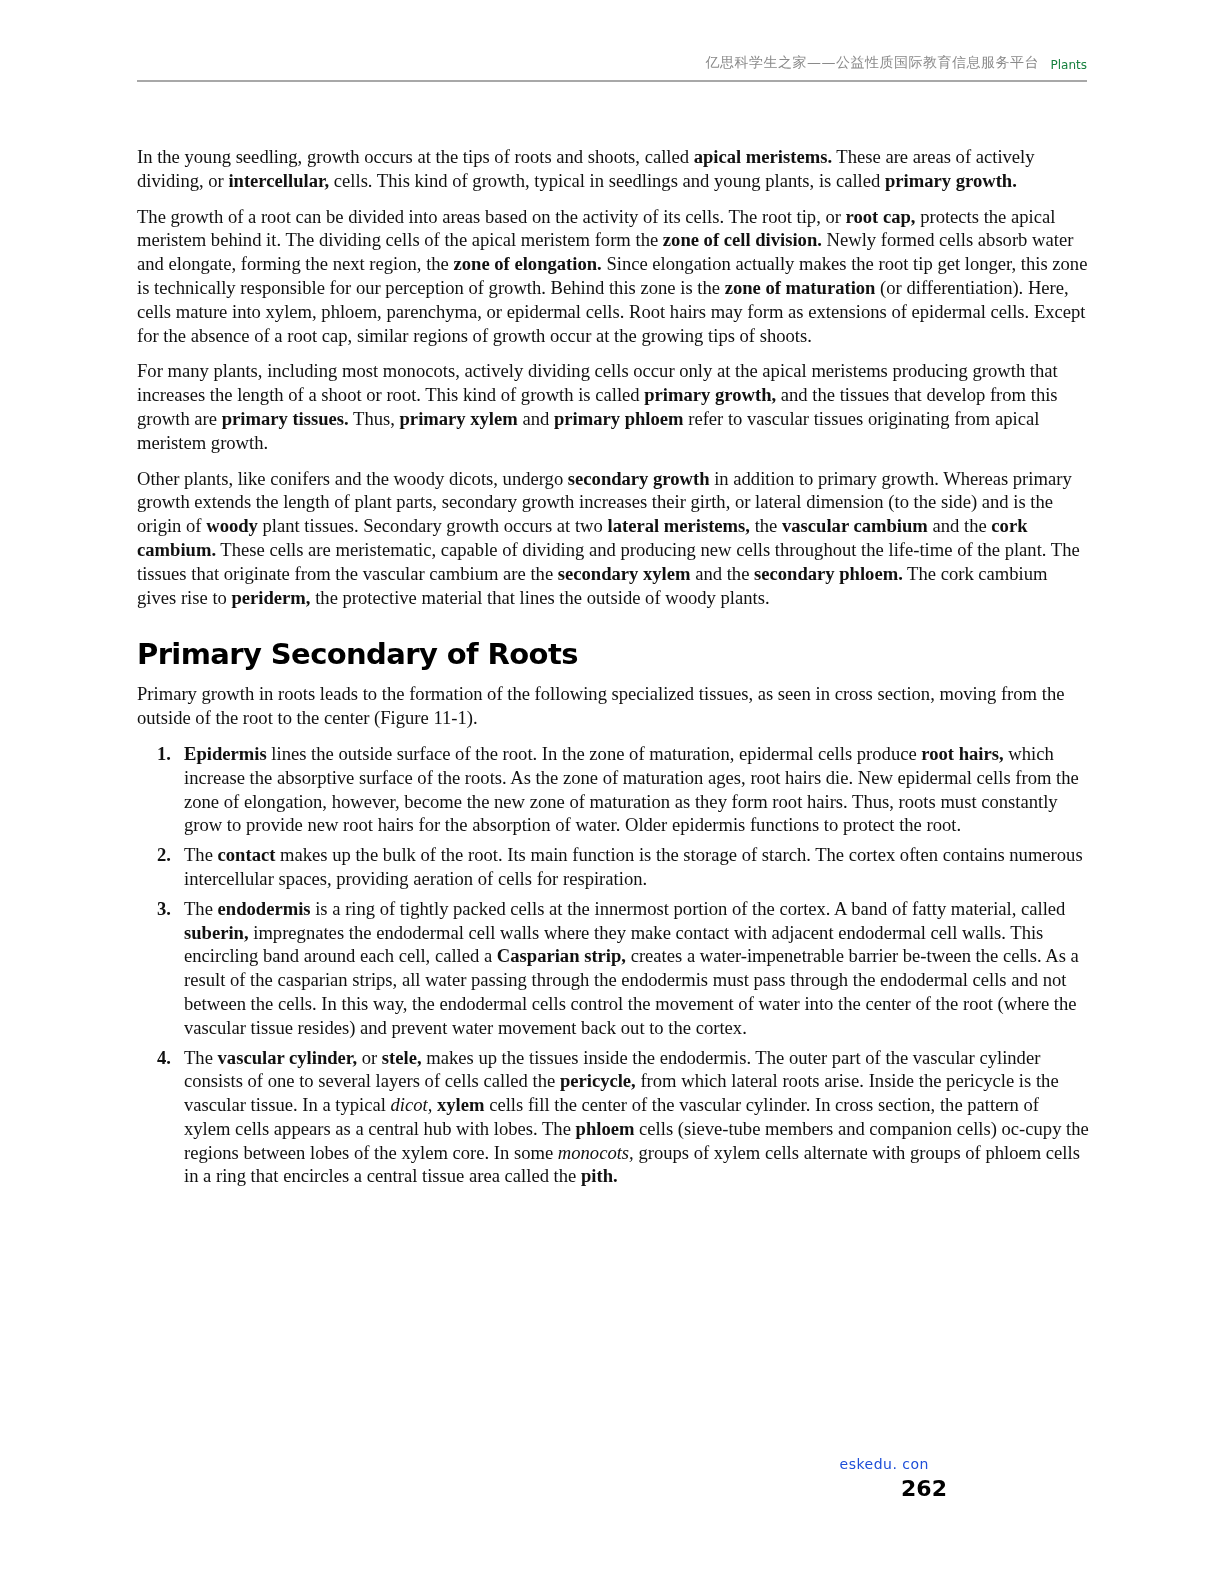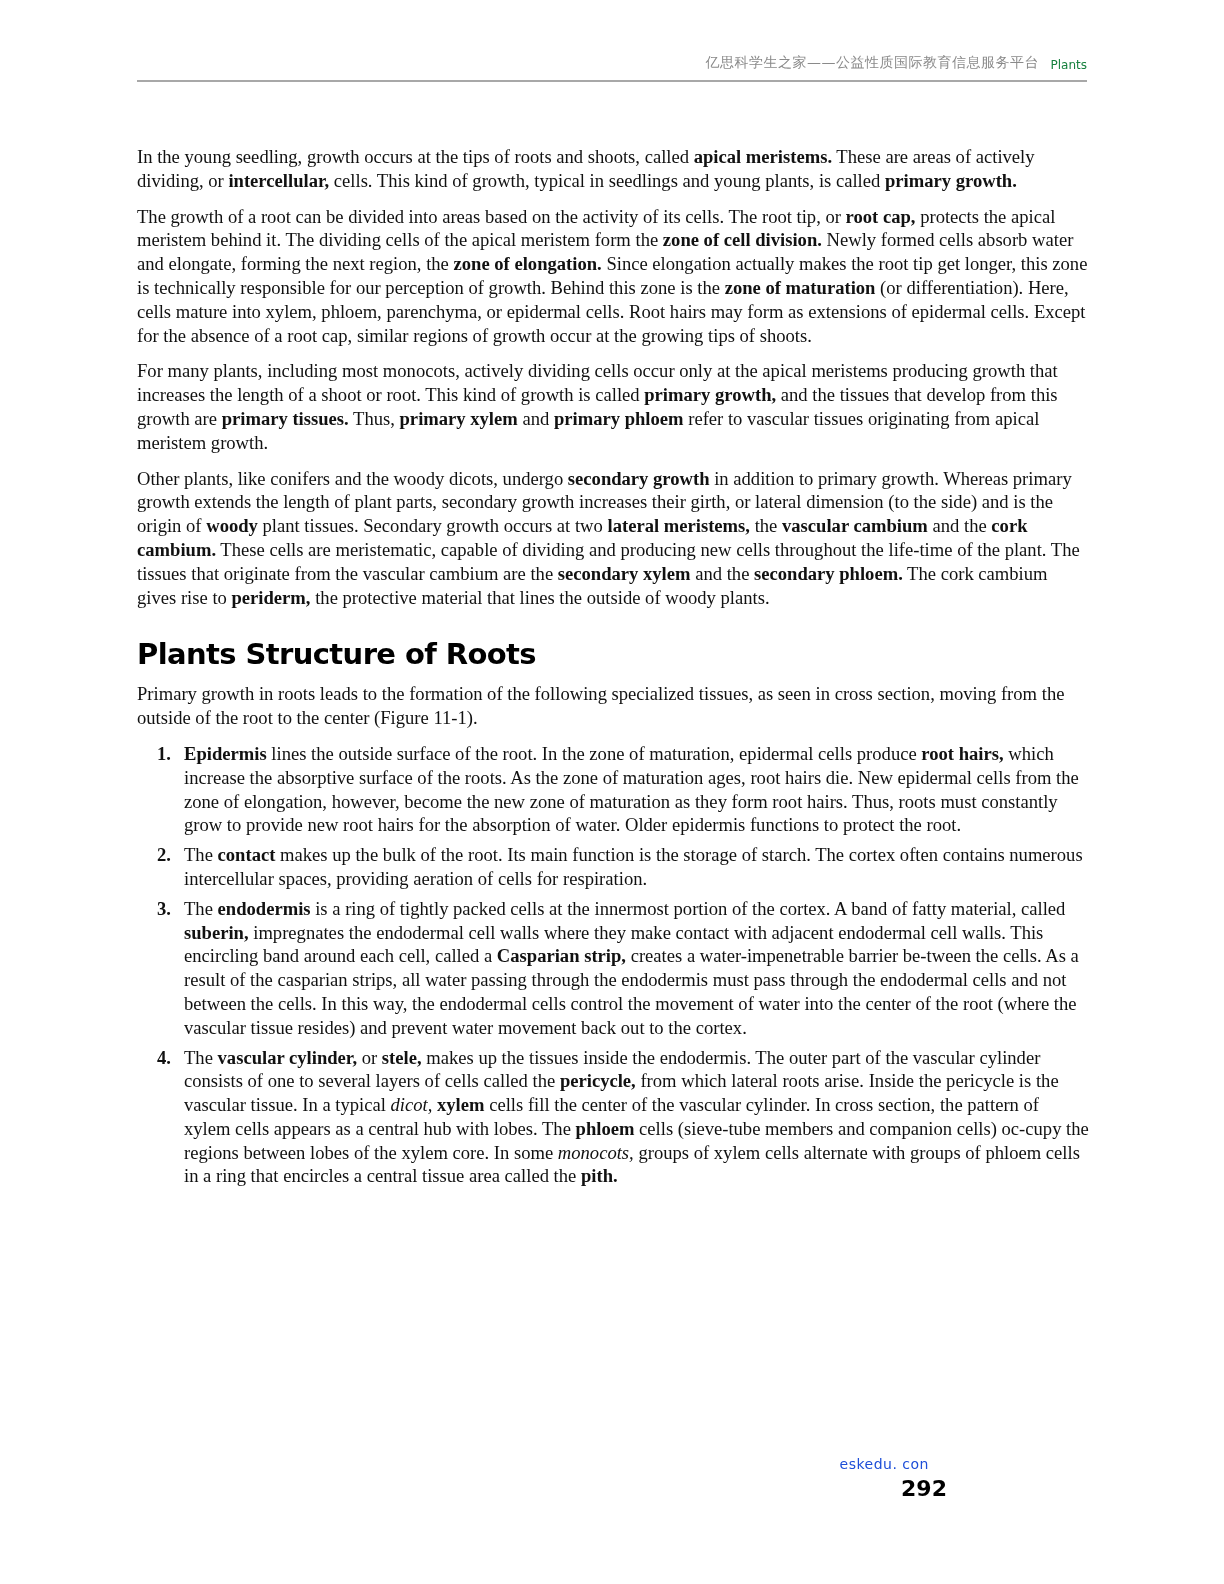--- a/index.html
+++ b/index.html
@@ -54,21 +54,21 @@
       <p><span>In the young seedling, growth occurs at the tips of roots and shoots, called </span><b>apical meristems.</b><span> These are areas of actively dividing, or </span><b>intercellular,</b><span> cells. This kind of growth, typical in seedlings and young plants, is called </span><b>primary growth.</b></p>
       <p><span>The growth of a root can be divided into areas based on the activity of its cells. The root tip, or </span><b>root cap,</b><span> protects the apical meristem behind it. The dividing cells of the apical meristem form the </span><b>zone of cell division.</b><span> Newly formed cells absorb water and elongate, forming the next region, the </span><b>zone of elongation.</b><span> Since elongation actually makes the root tip get longer, this zone is technically responsible for our perception of growth. Behind this zone is the </span><b>zone of maturation</b><span> (or differentiation). Here, cells mature into xylem, phloem, parenchyma, or epidermal cells. Root hairs may form as extensions of epidermal cells. Except for the absence of a root cap, similar regions of growth occur at the growing tips of shoots.</span></p>
     </div>
 
     <div>
       <p><span>For many plants, including most monocots, actively dividing cells occur only at the apical meristems producing growth that increases the length of a shoot or root. This kind of growth is called </span><b>primary growth,</b><span> and the tissues that develop from this growth are </span><b>primary tissues.</b><span> Thus, </span><b>primary xylem</b><span> and </span><b>primary phloem</b><span> refer to vascular tissues originating from apical meristem growth.</span></p>
       <p><span>Other plants, like conifers and the woody dicots, undergo </span><b>secondary growth</b><span> in addition to primary growth. Whereas primary growth extends the length of plant parts, secondary growth increases their girth, or lateral dimension (to the side) and is the origin of </span><b>woody</b><span> plant tissues. Secondary growth occurs at two </span><b>lateral meristems,</b><span> the </span><b>vascular cambium</b><span> and the </span><b>cork cambium.</b><span> These cells are meristematic, capable of dividing and producing new cells throughout the life-time of the plant. The tissues that originate from the vascular cambium are the </span><b>secondary xylem</b><span> and the </span><b>secondary phloem.</b><span> The cork cambium gives rise to </span><b>periderm,</b><span> the protective material that lines the outside of woody plants.</span></p>
     </div>
 
     <div>
-      <h2>Plants Structure of Roots</h2>
+      <h2>Primary Secondary of Roots</h2>
       <p><span>Primary growth in roots leads to the formation of the following specialized tissues, as seen in cross section, moving from the outside of the root to the center (Figure 11-1).</span></p>
       <ol>
         <li>
           <span class="num">1.</span>
           <span><b>Epidermis</b><span> lines the outside surface of the root. In the zone of maturation, epidermal cells produce </span><b>root hairs,</b><span> which increase the absorptive surface of the roots. As the zone of maturation ages, root hairs die. New epidermal cells from the zone of elongation, however, become the new zone of maturation as they form root hairs. Thus, roots must constantly grow to provide new root hairs for the absorption of water. Older epidermis functions to protect the root.</span></span>
         </li>
         <li>
           <span class="num">2.</span>
           <span><span>The </span><b>contact</b><span> makes up the bulk of the root. Its main function is the storage of starch. The cortex often contains numerous intercellular spaces, providing aeration of cells for respiration.</span></span>
         </li>
@@ -78,14 +78,14 @@
         </li>
         <li>
           <span class="num">4.</span>
           <span><span>The </span><b>vascular cylinder,</b><span> or </span><b>stele,</b><span> makes up the tissues inside the endodermis. The outer part of the vascular cylinder consists of one to several layers of cells called the </span><b>pericycle,</b><span> from which lateral roots arise. Inside the pericycle is the vascular tissue. In a typical </span><i>dicot,</i><span> </span><b>xylem</b><span> cells fill the center of the vascular cylinder. In cross section, the pattern of xylem cells appears as a central hub with lobes. The </span><b>phloem</b><span> cells (sieve-tube members and companion cells) oc-cupy the regions between lobes of the xylem core. In some </span><i>monocots,</i><span> groups of xylem cells alternate with groups of phloem cells in a ring that encircles a central tissue area called the </span><b>pith.</b></span>
         </li>
       </ol>
     </div>
   </div>
 
   <span class="footer-watermark">eskedu. con</span>
-  <span class="page-number">292</span>
+  <span class="page-number">262</span>
 </div>
 
 </body></html>

